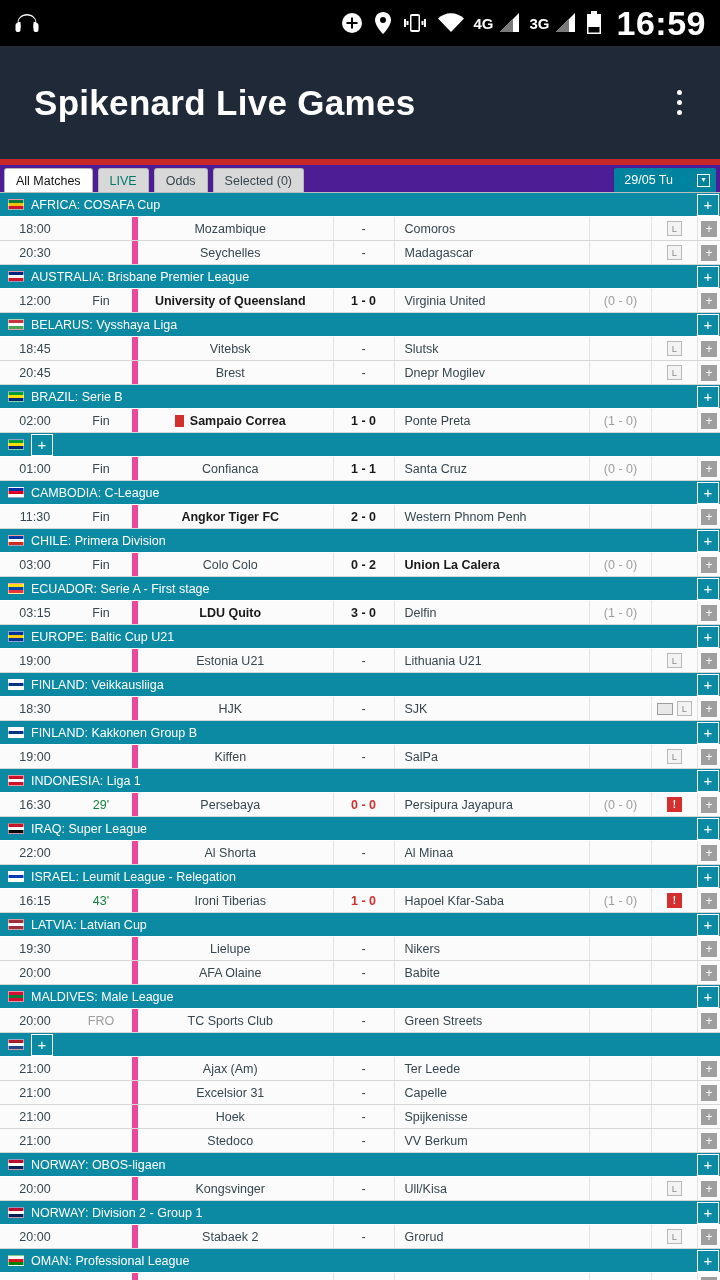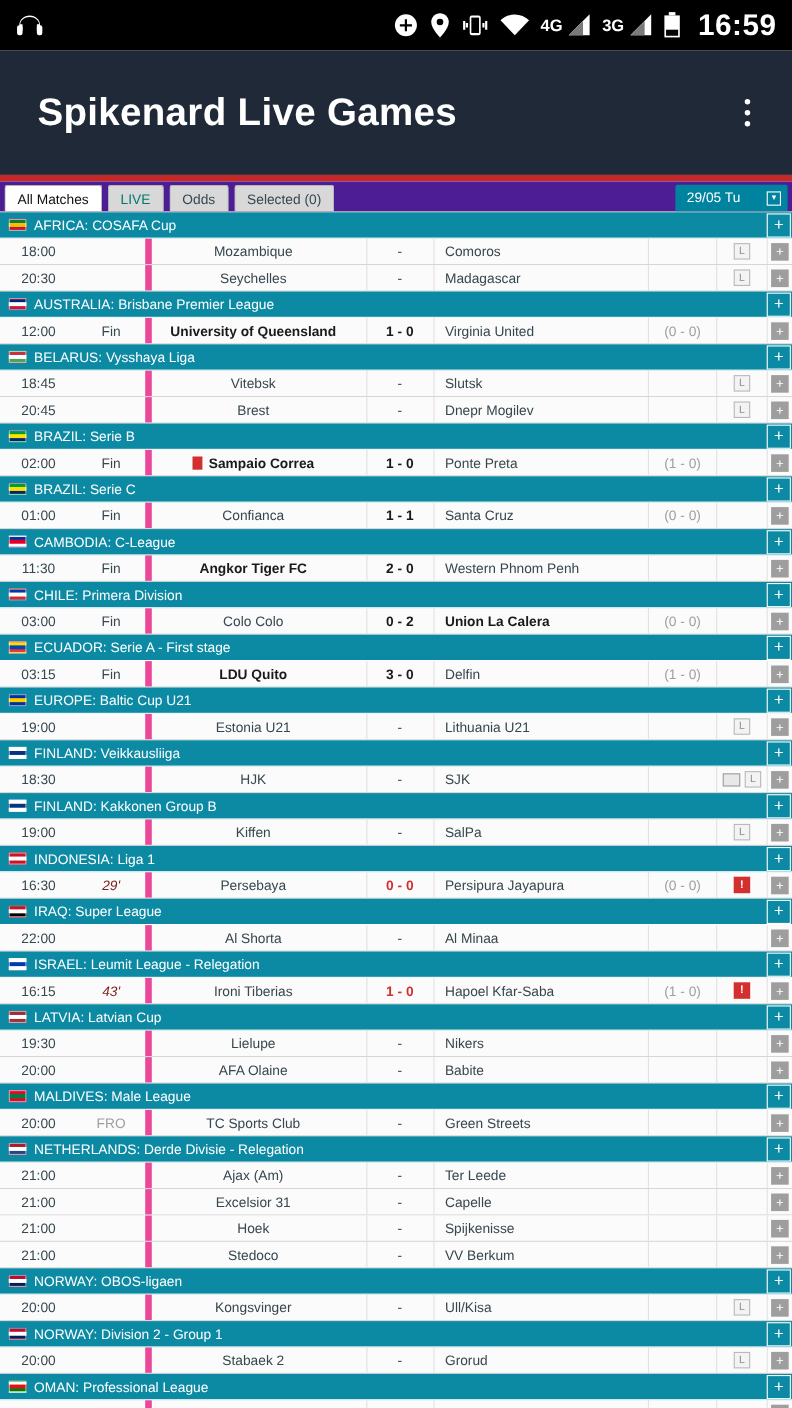--- a/index.html
+++ b/index.html
@@ -23,21 +23,21 @@
   }
   .statusbar .left { display: flex; align-items: center; gap: 10px; }
   .statusbar .right {
     margin-left: auto;
     display: flex;
     align-items: center;
     gap: 9px;
   }
   .sb-icon { display: inline-flex; align-items: center; justify-content: center; }
   .clock {
-    font-size: 27px;
+    font-size: 34px;
     font-weight: bold;
     letter-spacing: 0.5px;
     margin-left: 6px;
   }
   .net-label {
     font-size: 15px;
     font-weight: bold;
     margin-right: -6px;
   }
 
@@ -156,21 +156,21 @@
     display: flex;
     align-items: stretch;
     font-size: 12.5px;
     color: #37474f;
     border-bottom: 1px solid #d6d6d6;
     background: #fbfbfb;
   }
   .match > div { display: flex; align-items: center; }
   .c-time { width: 70px; justify-content: center; color: #37474f; }
   .c-state { width: 62px; justify-content: center; color: #37474f; }
-  .c-state.live { color: #7f1d1d; font-style: italic; }
+  .c-state.live { color: #15803d; }
   .c-state.fro { color: #9e9e9e; }
   .c-home {
     flex: 1;
     justify-content: center;
     padding-right: 10px;
     border-left: 6px solid #ec4899;
     overflow: hidden;
     white-space: nowrap;
   }
   .c-score {
@@ -436,21 +436,20 @@
       <div class="c-score bold">1 - 0</div>
       <div class="c-away">Ponte Preta</div>
       <div class="c-ht">(1 - 0)</div>
       <div class="c-ico"></div>
       <div class="c-add">
         <span class="addbtn">+</span>
       </div>
     </div>
     <div class="league">
       <span class="flag" style="background: linear-gradient(rgb(0, 156, 59) 0px, rgb(0, 156, 59) 33%, rgb(255, 223, 0) 33%, rgb(255, 223, 0) 66%, rgb(0, 39, 118) 66%, rgb(0, 39, 118) 100%);"></span>
-      <span class="league-name">BRAZIL: Serie C</span>
       <span class="plus">+</span>
     </div>
     <div class="match">
       <div class="c-time">01:00</div>
       <div class="c-state">Fin</div>
       <div class="c-home">
         <span>Confianca</span>
       </div>
       <div class="c-score bold">1 - 1</div>
       <div class="c-away">Santa Cruz</div>
@@ -689,21 +688,20 @@
       <div class="c-score">-</div>
       <div class="c-away">Green Streets</div>
       <div class="c-ht"></div>
       <div class="c-ico"></div>
       <div class="c-add">
         <span class="addbtn">+</span>
       </div>
     </div>
     <div class="league">
       <span class="flag" style="background: linear-gradient(rgb(174, 28, 40) 0px, rgb(174, 28, 40) 33%, rgb(255, 255, 255) 33%, rgb(255, 255, 255) 66%, rgb(33, 70, 139) 66%, rgb(33, 70, 139) 100%);"></span>
-      <span class="league-name">NETHERLANDS: Derde Divisie - Relegation</span>
       <span class="plus">+</span>
     </div>
     <div class="match">
       <div class="c-time">21:00</div>
       <div class="c-state"></div>
       <div class="c-home">
         <span>Ajax (Am)</span>
       </div>
       <div class="c-score">-</div>
       <div class="c-away">Ter Leede</div>

